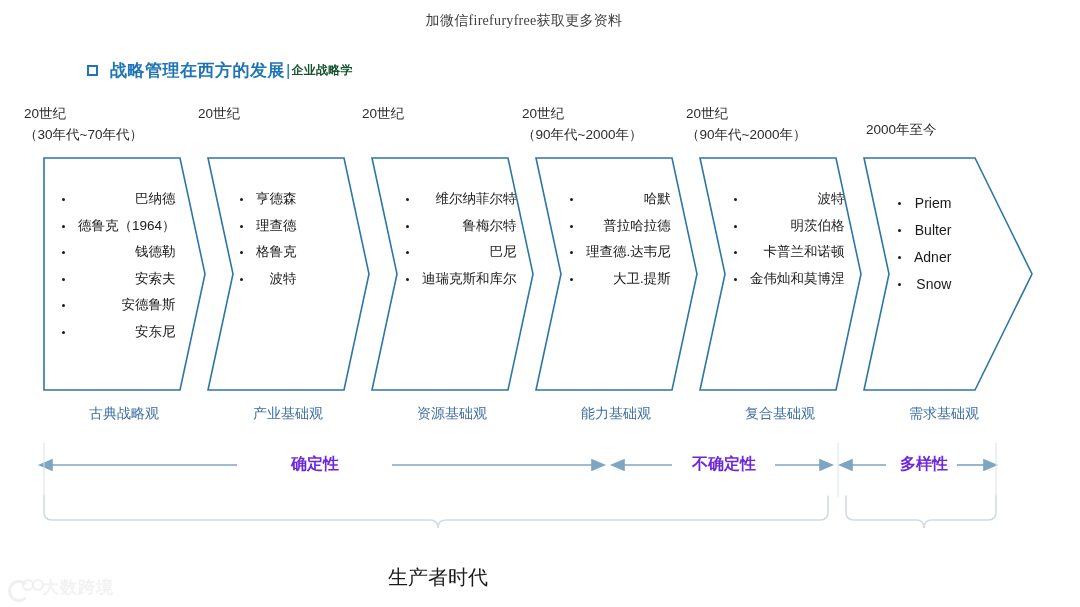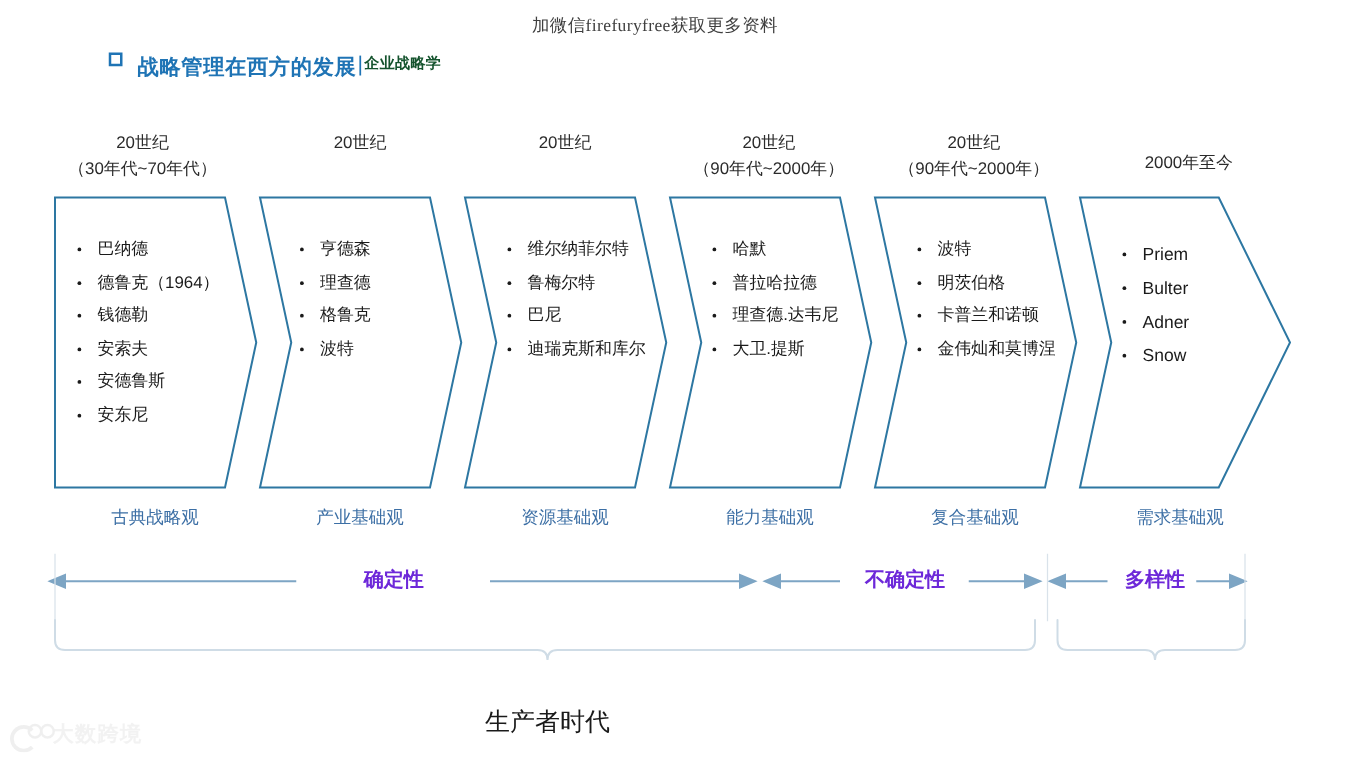--- a/index.html
+++ b/index.html
@@ -26,24 +26,24 @@
     font-family: "Liberation Serif", "DejaVu Serif", serif;
     font-size: 14px;
     color: #3f3f3f;
     letter-spacing: .3px;
     white-space: nowrap;
   }
 
   
   .title-row {
     position: absolute;
-    top: 42px;
+    top: 59px;
     left: 56px;
     display: flex;
-    align-items: flex-start;
+    align-items: center;
     white-space: nowrap;
     padding-left: 31px;
   }
   .title-bullet {
     width: 11px;
     height: 11px;
     border: 2.5px solid #1f74b5;
     box-sizing: border-box;
     margin-right: 12px;
     flex: 0 0 auto;
@@ -72,37 +72,37 @@
     position: absolute;
     top: 0;
     left: 0;
     width: 1080px;
     height: 607px;
     pointer-events: none;
   }
 
   .col-head {
     position: absolute;
-    text-align: center;
     font-size: 13.5px;
     color: #2b2b2b;
     line-height: 1.55;
     white-space: nowrap;
   }
 
   .col-body {
     position: absolute;
     font-size: 13.5px;
     color: #1a1a1a;
     line-height: 1.0;
   }
   .col-body ul {
     margin: 0;
     padding: 0;
     list-style: none;
+    text-align: right;
   }
   .col-body li {
     position: relative;
     padding-left: 18px;
     margin-bottom: 13px;
     white-space: nowrap;
   }
   .col-body li::before {
     content: "";
     position: absolute;

